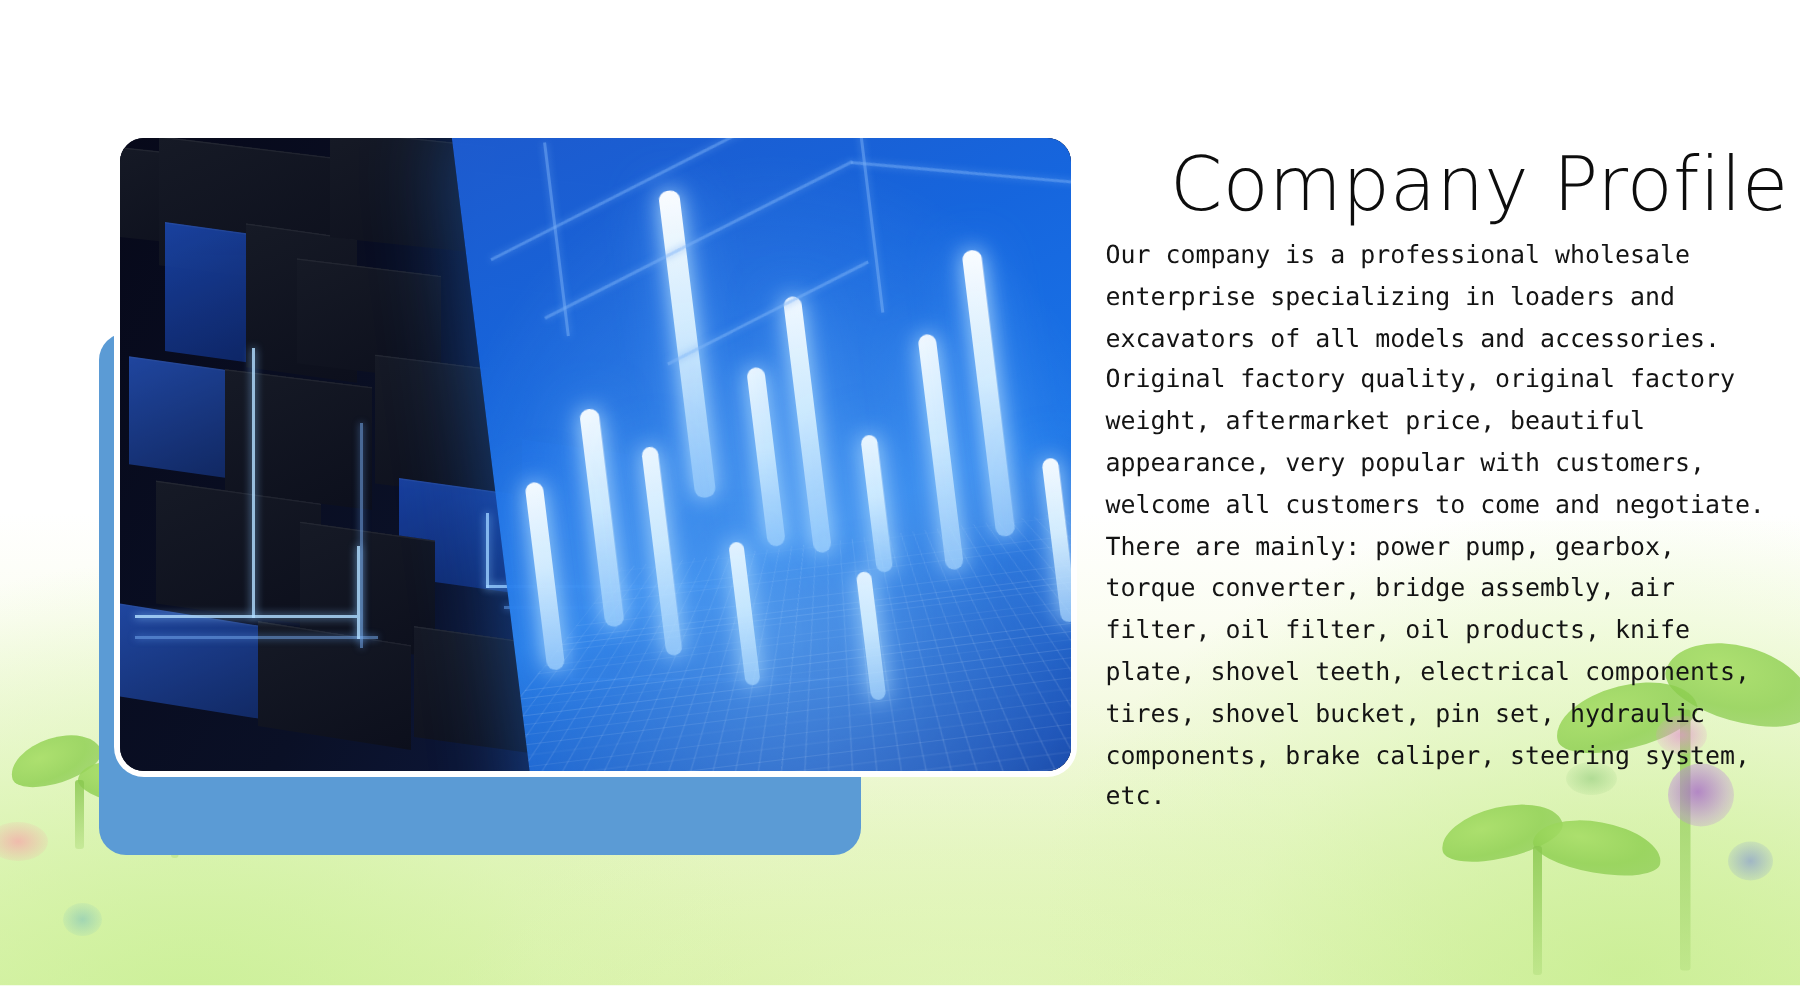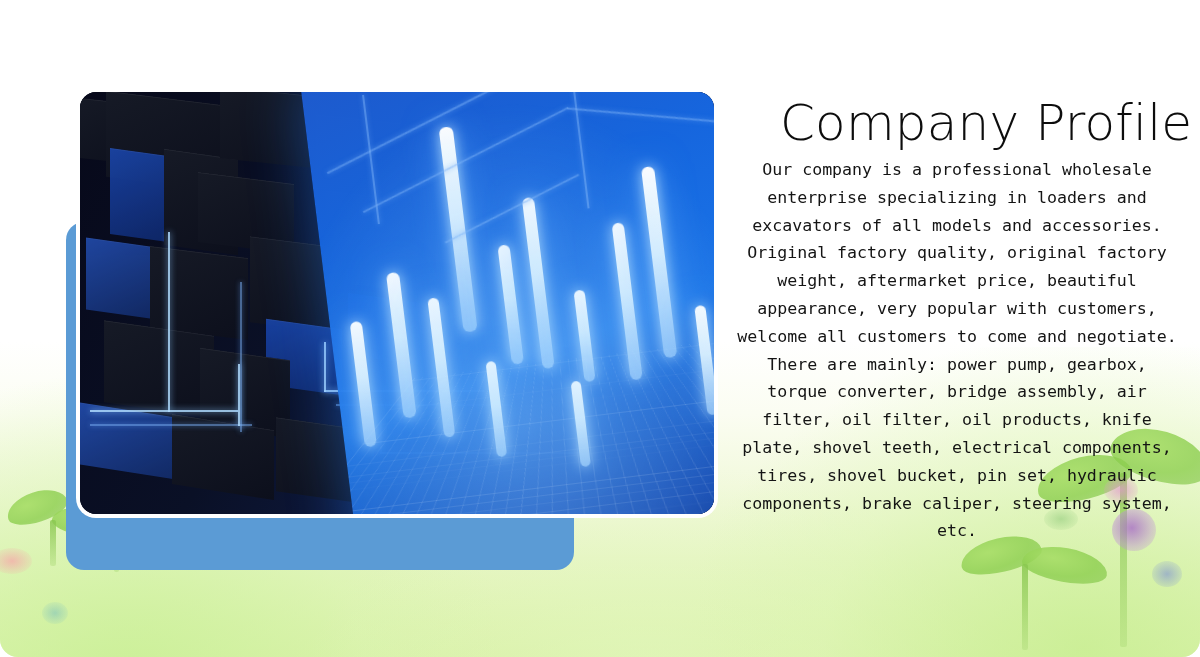--- a/index.html
+++ b/index.html
@@ -15,21 +15,20 @@
     background: #ffffff;
   }
 
   
   #slide {
     position: relative;
     width: 1200px;
     height: 657px;
     overflow: hidden;
     background: #ffffff;
-    border-radius: 18px;
   }
 
   
   .bg-base {
     position: absolute;
     left: 0; top: 0;
     width: 1200px;
     height: 657px;
     background:
       linear-gradient(to bottom,
@@ -216,21 +215,20 @@
     margin: 0 0 4px 43px;
     white-space: nowrap;
   }
   .profile-body {
     font-family: "DejaVu Sans Mono", "Liberation Mono", monospace;
     font-size: 16.6px;
     line-height: 27.8px;
     color: #141414;
     letter-spacing: 0px;
     margin: 0;
-    text-align: center;
   }
   .profile-body p {
     margin: 0;
   }
 </style>
 </head>
 <body>
 
 <div id="slide">
 

